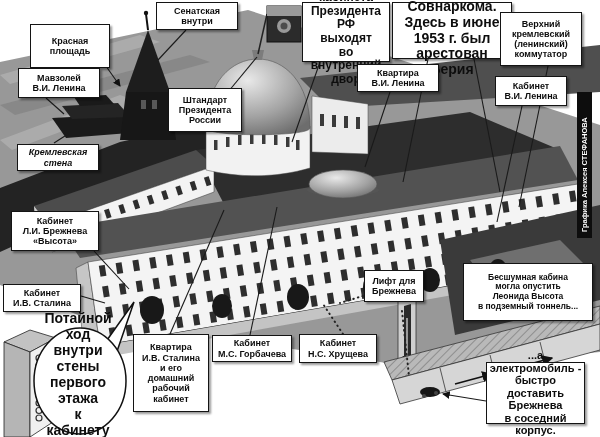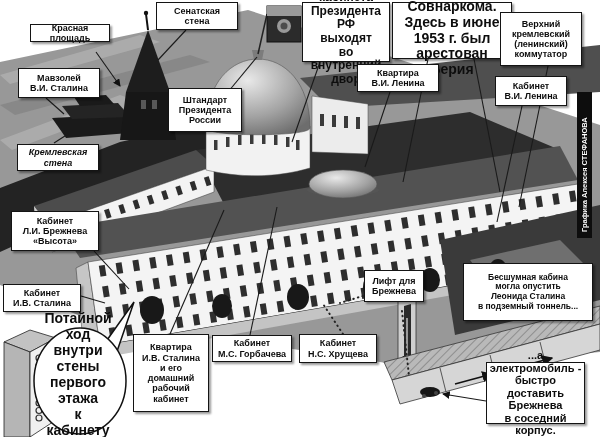--- a/index.html
+++ b/index.html
@@ -11,21 +11,21 @@
   .stage svg{position:absolute;left:0;top:0;z-index:1;}
   .callout{
     position:absolute;z-index:3;box-sizing:border-box;
     background:#ffffff;border:1.5px solid #141414;
     box-shadow:2px 2px 2px rgba(0,0,0,.4);
     font:bold 9px/1.14 "Liberation Sans",sans-serif;color:#0d0d0d;
     text-align:center;white-space:pre-line;
     display:flex;align-items:center;justify-content:center;
     padding:1px 2px;
   }
-  .c-red{left:30px;top:24px;width:80px;height:18px;}
+  .c-red{left:30px;top:24px;width:80px;height:44px;}
   .c-twr{left:156px;top:2px;width:82px;height:28px;}
   .c-mau{left:18px;top:68px;width:82px;height:30px;}
   .c-std{left:168px;top:88px;width:74px;height:44px;}
   .c-win{left:302px;top:2px;width:88px;height:60px;font-size:12px;}
   .c-sov{left:392px;top:2px;width:120px;height:57px;font-size:14px;}
   .c-kom{left:500px;top:12px;width:82px;height:54px;}
   .c-lfl{left:357px;top:64px;width:82px;height:28px;}
   .c-lof{left:495px;top:76px;width:72px;height:30px;}
   .c-wal{left:17px;top:144px;width:82px;height:27px;font-style:italic;}
   .c-brz{left:11px;top:211px;width:88px;height:40px;}
@@ -236,23 +236,23 @@
 
     <g>
       <rect x="577" y="92" width="15" height="146" fill="#0d0d0d"></rect>
       <text x="-232" y="587" transform="rotate(-90)" fill="#ffffff" font-family="Liberation Sans, sans-serif" font-size="7.5" font-weight="bold" text-anchor="start">Графика Алексея СТЕФАНОВА</text>
     </g>
   </svg>
 
   <div class="callout c-red">Красная
 площадь</div>
   <div class="callout c-twr">Сенатская
-стена</div>
+внутри</div>
   <div class="callout c-mau">Мавзолей
-В.И. Сталина</div>
+В.И. Ленина</div>
   <div class="callout c-std">Штандарт
 Президента
 России</div>
   <div class="callout c-win">Окна кабинета
 Президента РФ
 выходят
 во внутренний
 двор</div>
   <div class="callout c-sov">Зал заседаний
 Совнаркома.
@@ -288,21 +288,21 @@
 рабочий
 кабинет</div>
   <div class="callout c-gor">Кабинет
 М.С. Горбачева</div>
   <div class="callout c-khr">Кабинет
 Н.С. Хрущева</div>
   <div class="callout c-lft">Лифт для
 Брежнева</div>
   <div class="callout c-sil">Бесшумная кабина
 могла опустить
-Леонида Сталина
+Леонида Высота
 в подземный тоннель...</div>
   <div class="callout c-ele">...а электромобиль -
 быстро
 доставить
 Брежнева
 в соседний корпус.</div>
 
 </div>
 
 </body></html>

